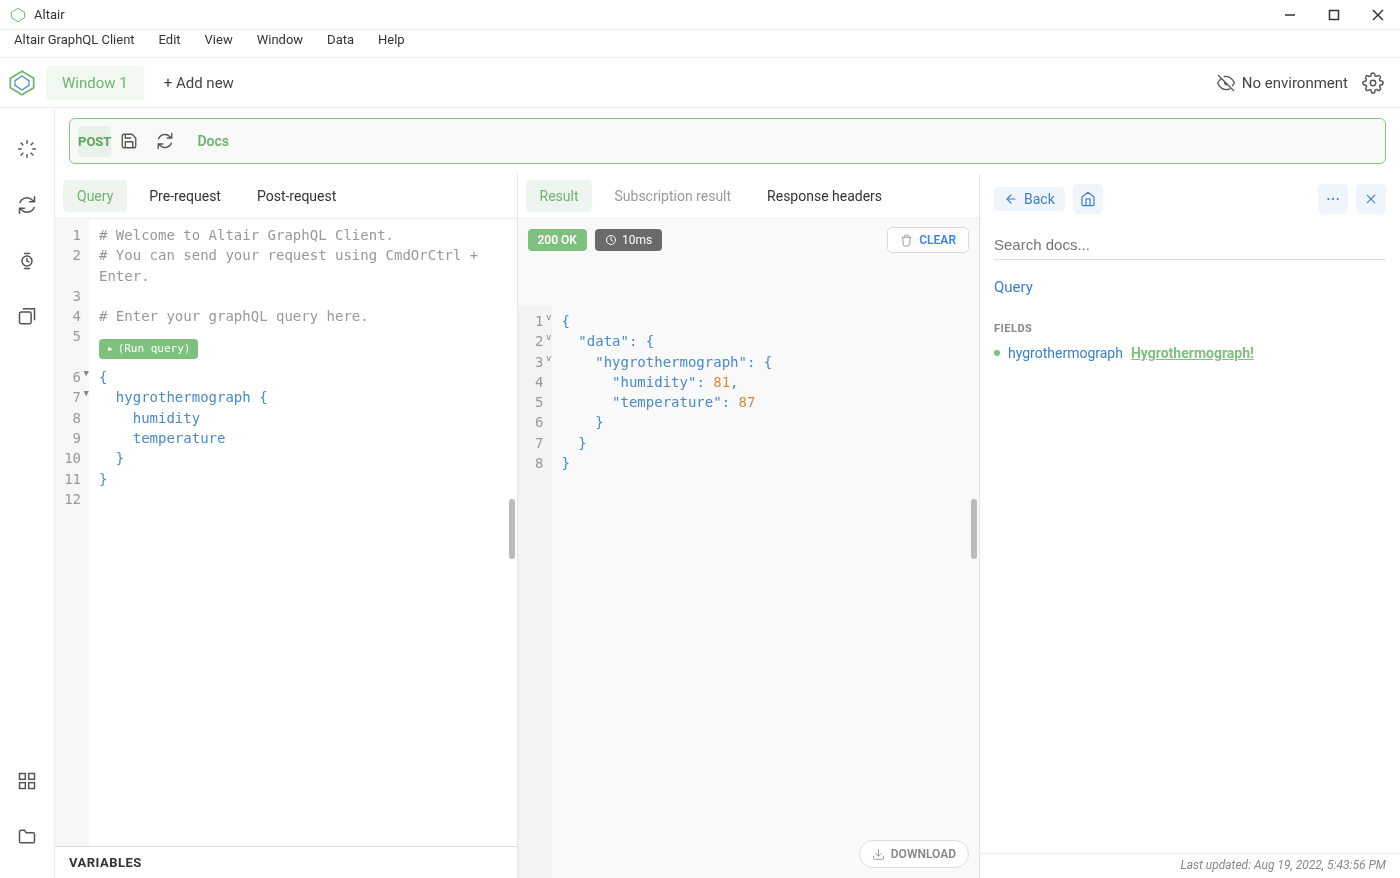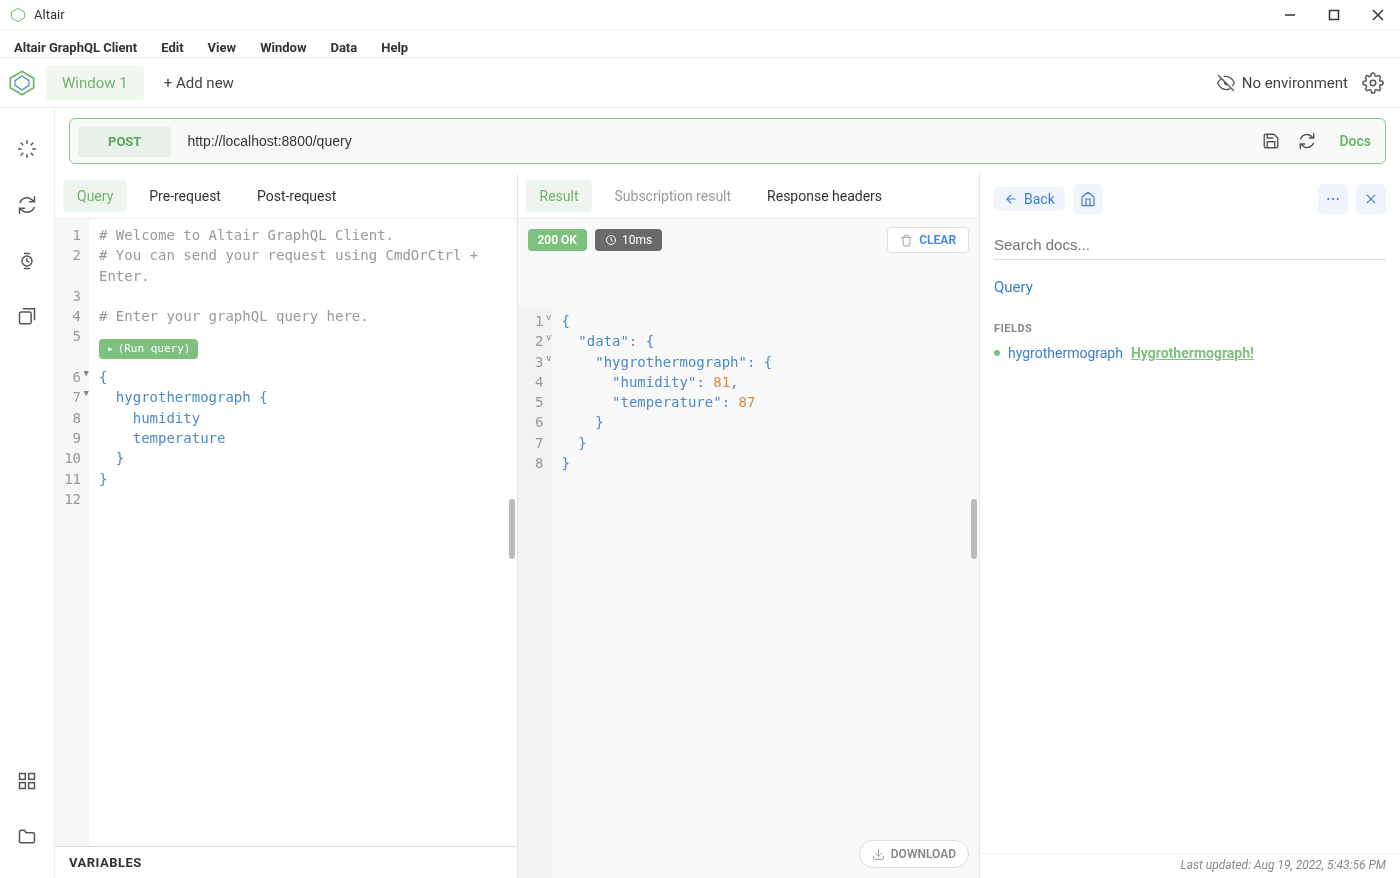--- a/index.html
+++ b/index.html
@@ -2,36 +2,36 @@
 <html><head>
 <meta charset="utf-8">
 <style>
 * { box-sizing: border-box; margin: 0; padding: 0; }
 body { font-family: -apple-system, BlinkMacSystemFont, "Segoe UI", Roboto, sans-serif; font-size: 14px; color: #333; background: #fff; overflow: hidden; }
 .titlebar { height: 30px; display: flex; align-items: center; padding: 0 10px; border-bottom: 1px solid #eee; }
 .titlebar-icon { width: 16px; height: 16px; margin-right: 8px; }
 .titlebar-title { flex: 1; font-size: 13px; color: #333; }
 .titlebar-controls { display: flex; gap: 20px; }
 .titlebar-btn { width: 24px; height: 24px; display: flex; align-items: center; justify-content: center; cursor: pointer; }
-.menubar { height: 28px; display: flex; align-items: flex-end; padding: 0 8px; gap: 12px; font-size: 13px; color: #333; border-bottom: 1px solid #eee; font-weight: bold; }
+.menubar { height: 28px; display: flex; align-items: flex-start; padding: 0 8px; gap: 12px; font-size: 13px; color: #333; border-bottom: 1px solid #eee; }
 .menubar-item { padding: 2px 6px; cursor: pointer; }
 .topbar { height: 50px; display: flex; align-items: center; padding: 0 16px 0 8px; border-bottom: 1px solid #eee; }
 .app-icon { width: 28px; height: 28px; margin-right: 10px; }
 .tab-active { background: #f0f8f0; color: #6fb36f; padding: 8px 16px; border-radius: 4px; font-size: 15px; cursor: pointer; margin-right: 8px; }
 .tab-add { color: #444; padding: 8px 12px; cursor: pointer; font-size: 15px; }
 .topbar-spacer { flex: 1; }
 .env-btn { display: flex; align-items: center; gap: 6px; color: #444; font-size: 15px; cursor: pointer; margin-right: 14px; }
 .settings-btn { cursor: pointer; display: flex; align-items: center; }
 .main { display: flex; height: calc(100vh - 108px); }
 .leftbar { width: 55px; border-right: 1px solid #eee; display: flex; flex-direction: column; align-items: center; padding-top: 30px; gap: 34px; }
 .leftbar-icon { width: 22px; height: 22px; cursor: pointer; display: flex; align-items: center; justify-content: center; color: #555; }
 .leftbar-spacer { flex: 1; }
 .content { flex: 1; display: flex; flex-direction: column; }
 .urlbar { margin: 10px 14px; border: 1px solid #8bc48b; border-radius: 6px; background: #f7faf7; display: flex; align-items: center; height: 46px; }
-.method-badge { background: #e8f2e8; color: #5ca55c; font-weight: 700; font-size: 13px; padding: 8px 30px; margin: 6px 0 6px 8px; border-radius: 4px; cursor: pointer; }
+.method-badge { background: #e8f2e8; color: #5ca55c; font-weight: 700; font-size: 13px; padding: 8px 0; margin: 6px 0 6px 8px; border-radius: 4px; cursor: pointer; }
 .url-input { flex: 1; border: none; background: transparent; padding: 0 16px; font-size: 14px; color: #333; outline: none; }
 .urlbar-icon { width: 36px; height: 36px; display: flex; align-items: center; justify-content: center; cursor: pointer; color: #555; }
 .docs-link { color: #6fb36f; font-weight: 600; padding: 0 14px; cursor: pointer; font-size: 14px; }
 .send-btn { background: #7ec07e; color: #fff; font-weight: 600; font-size: 15px; height: 100%; padding: 0 28px; border: none; border-radius: 0 6px 6px 0; cursor: pointer; }
 .panels { flex: 1; display: flex; min-height: 0; }
 .panel-left, .panel-mid { flex: 1; display: flex; flex-direction: column; border-right: 1px solid #e5e5e5; min-width: 0; }
 .panel-right { width: 420px; display: flex; flex-direction: column; }
 .subtabs { display: flex; align-items: center; padding: 6px 8px; gap: 8px; border-bottom: 1px solid #eee; }
 .subtab { padding: 8px 14px; border-radius: 5px; font-size: 14px; color: #333; cursor: pointer; }
 .subtab.active { background: #eef4ee; color: #6fb36f; }
@@ -181,21 +181,20 @@
         <svg width="20" height="20" viewBox="0 0 24 24">
           <path d="M3 6a2 2 0 012-2h4l2 3h8a2 2 0 012 2v8a2 2 0 01-2 2H5a2 2 0 01-2-2V6z" fill="none" stroke="#555" stroke-width="1.8"></path>
         </svg>
       </span>
   </div>
 
   <div class="content">
 
     <div class="urlbar">
       <span class="method-badge">POST</span>
-      <input class="url-input" value="http://localhost:8800/query" style="">
       <span class="urlbar-icon">
           <svg width="18" height="18" viewBox="0 0 24 24">
             <path d="M19 21H5a2 2 0 01-2-2V5a2 2 0 012-2h11l5 5v11a2 2 0 01-2 2z M17 21v-8H7v8 M7 3v5h8" fill="none" stroke="#555" stroke-width="1.8"></path>
           </svg>
         </span>
       <span class="urlbar-icon">
           <svg width="18" height="18" viewBox="0 0 24 24">
             <path d="M21 2v6h-6M3 22v-6h6M3.5 9a9 9 0 0114.8-3L21 8M20.5 15a9 9 0 01-14.8 3L3 16" fill="none" stroke="#555" stroke-width="1.8" stroke-linecap="round"></path>
           </svg>
         </span>

